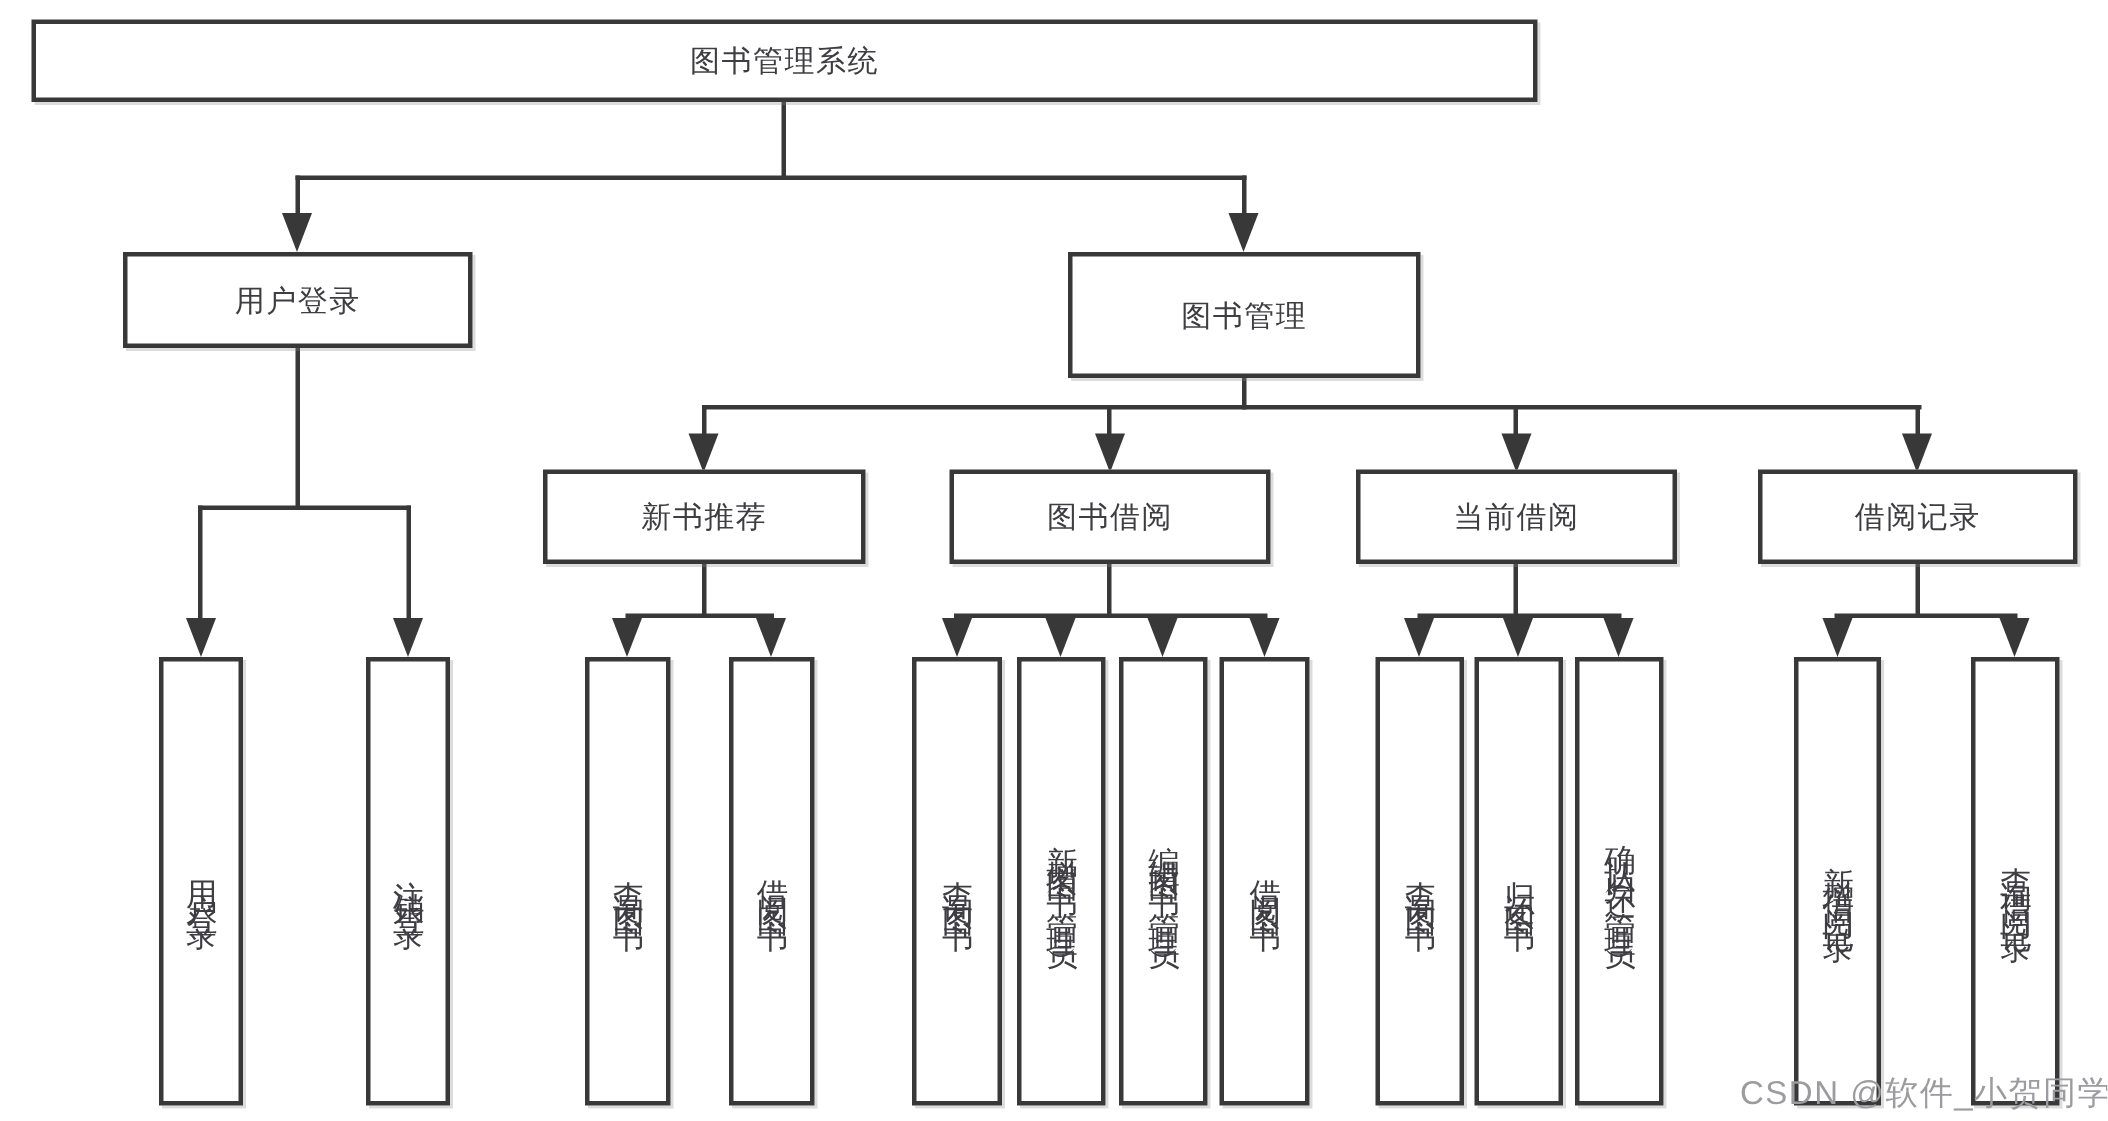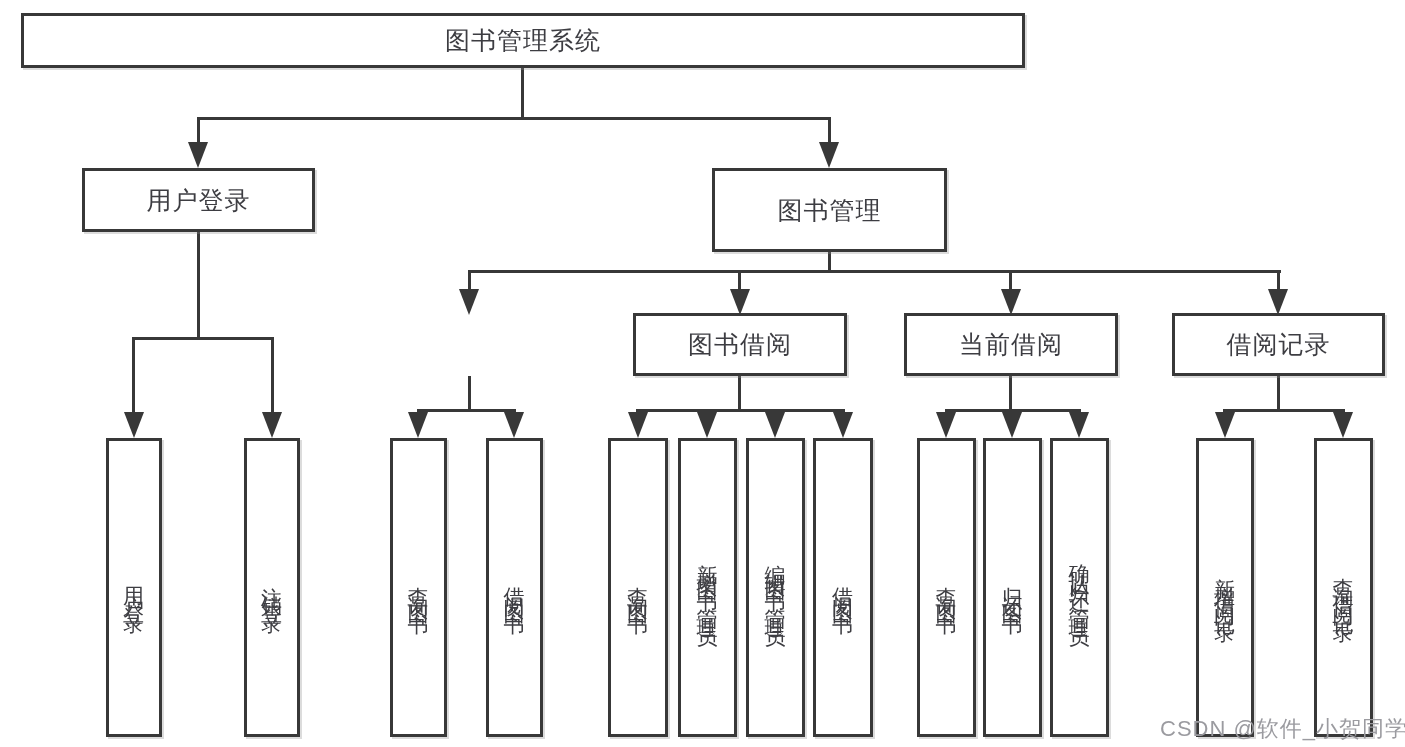--- a/index.html
+++ b/index.html
@@ -13,21 +13,21 @@
     font-family:"Liberation Sans","DejaVu Sans",sans-serif;
   }
   .box{
     position:absolute;box-sizing:border-box;background:#ffffff;
     border:3px solid var(--line);
     box-shadow:2px 2px 0 rgba(140,140,140,0.30);
     display:flex;align-items:center;justify-content:center;
     z-index:1;
   }
   .lbl{
-    color:var(--text);font-size:25px;letter-spacing:1px;white-space:nowrap;
+    color:var(--text);font-size:20px;letter-spacing:1px;white-space:nowrap;
   }
   .leaf{top:438px;height:299px;}
   .vlbl{
     color:var(--text);font-size:21px;
     writing-mode:vertical-rl;text-orientation:mixed;
     letter-spacing:9px;line-height:1;white-space:nowrap;
   }
   .vl{position:absolute;width:3px;background:var(--line);z-index:0;}
   .hl{position:absolute;height:3px;background:var(--line);z-index:0;}
   .ah{
@@ -49,20 +49,23 @@
     <span class="lbl">图书管理系统</span>
   </div>
 
   <div class="box" style="left:82px;top:168px;width:233px;height:64px">
     <span class="lbl">用户登录</span>
   </div>
   <div class="box" style="left:712px;top:168px;width:235px;height:84px">
     <span class="lbl">图书管理</span>
   </div>
 
+  <div class="box" style="left:362px;top:313px;width:215px;height:63px">
+    <span class="lbl">新书推荐</span>
+  </div>
   <div class="box" style="left:633px;top:313px;width:214px;height:63px">
     <span class="lbl">图书借阅</span>
   </div>
   <div class="box" style="left:904px;top:313px;width:214px;height:63px">
     <span class="lbl">当前借阅</span>
   </div>
   <div class="box" style="left:1172px;top:313px;width:213px;height:63px">
     <span class="lbl">借阅记录</span>
   </div>
 

